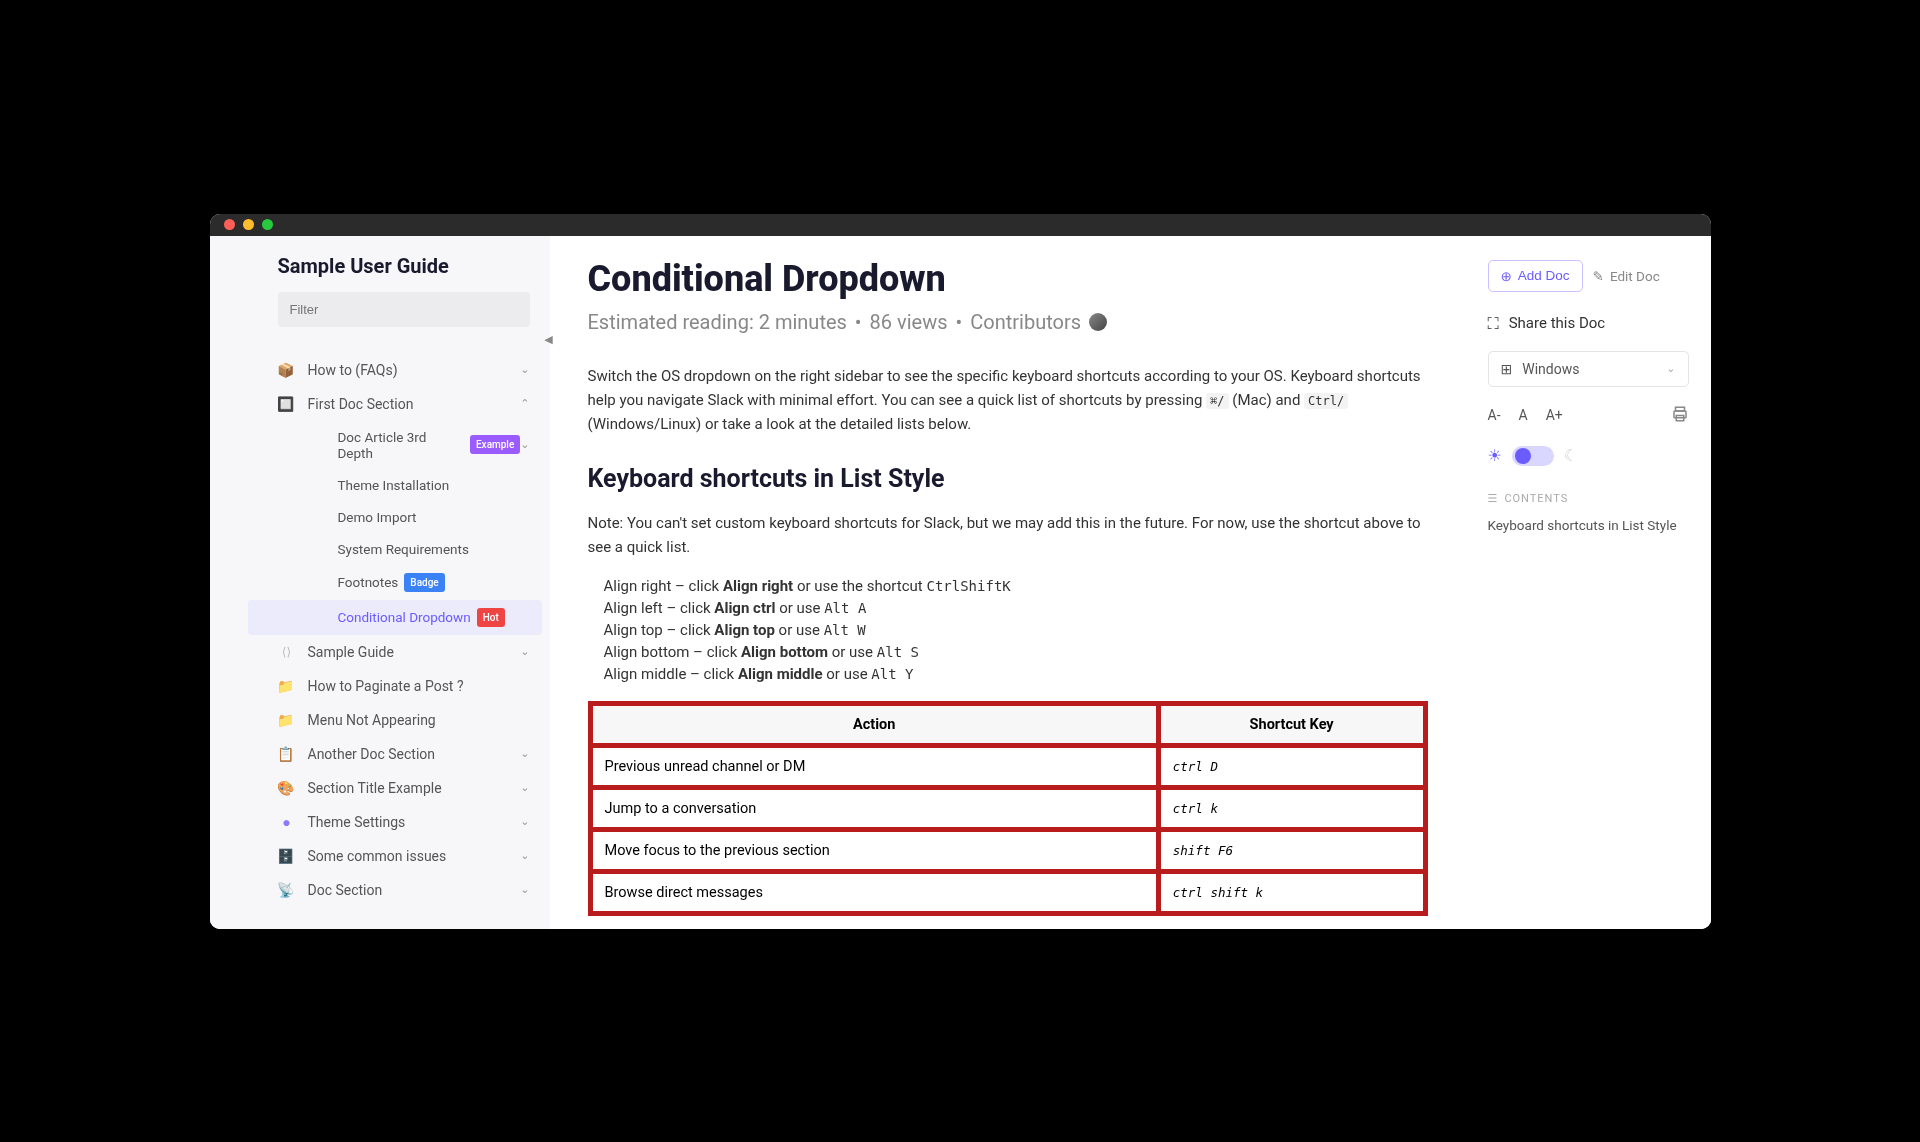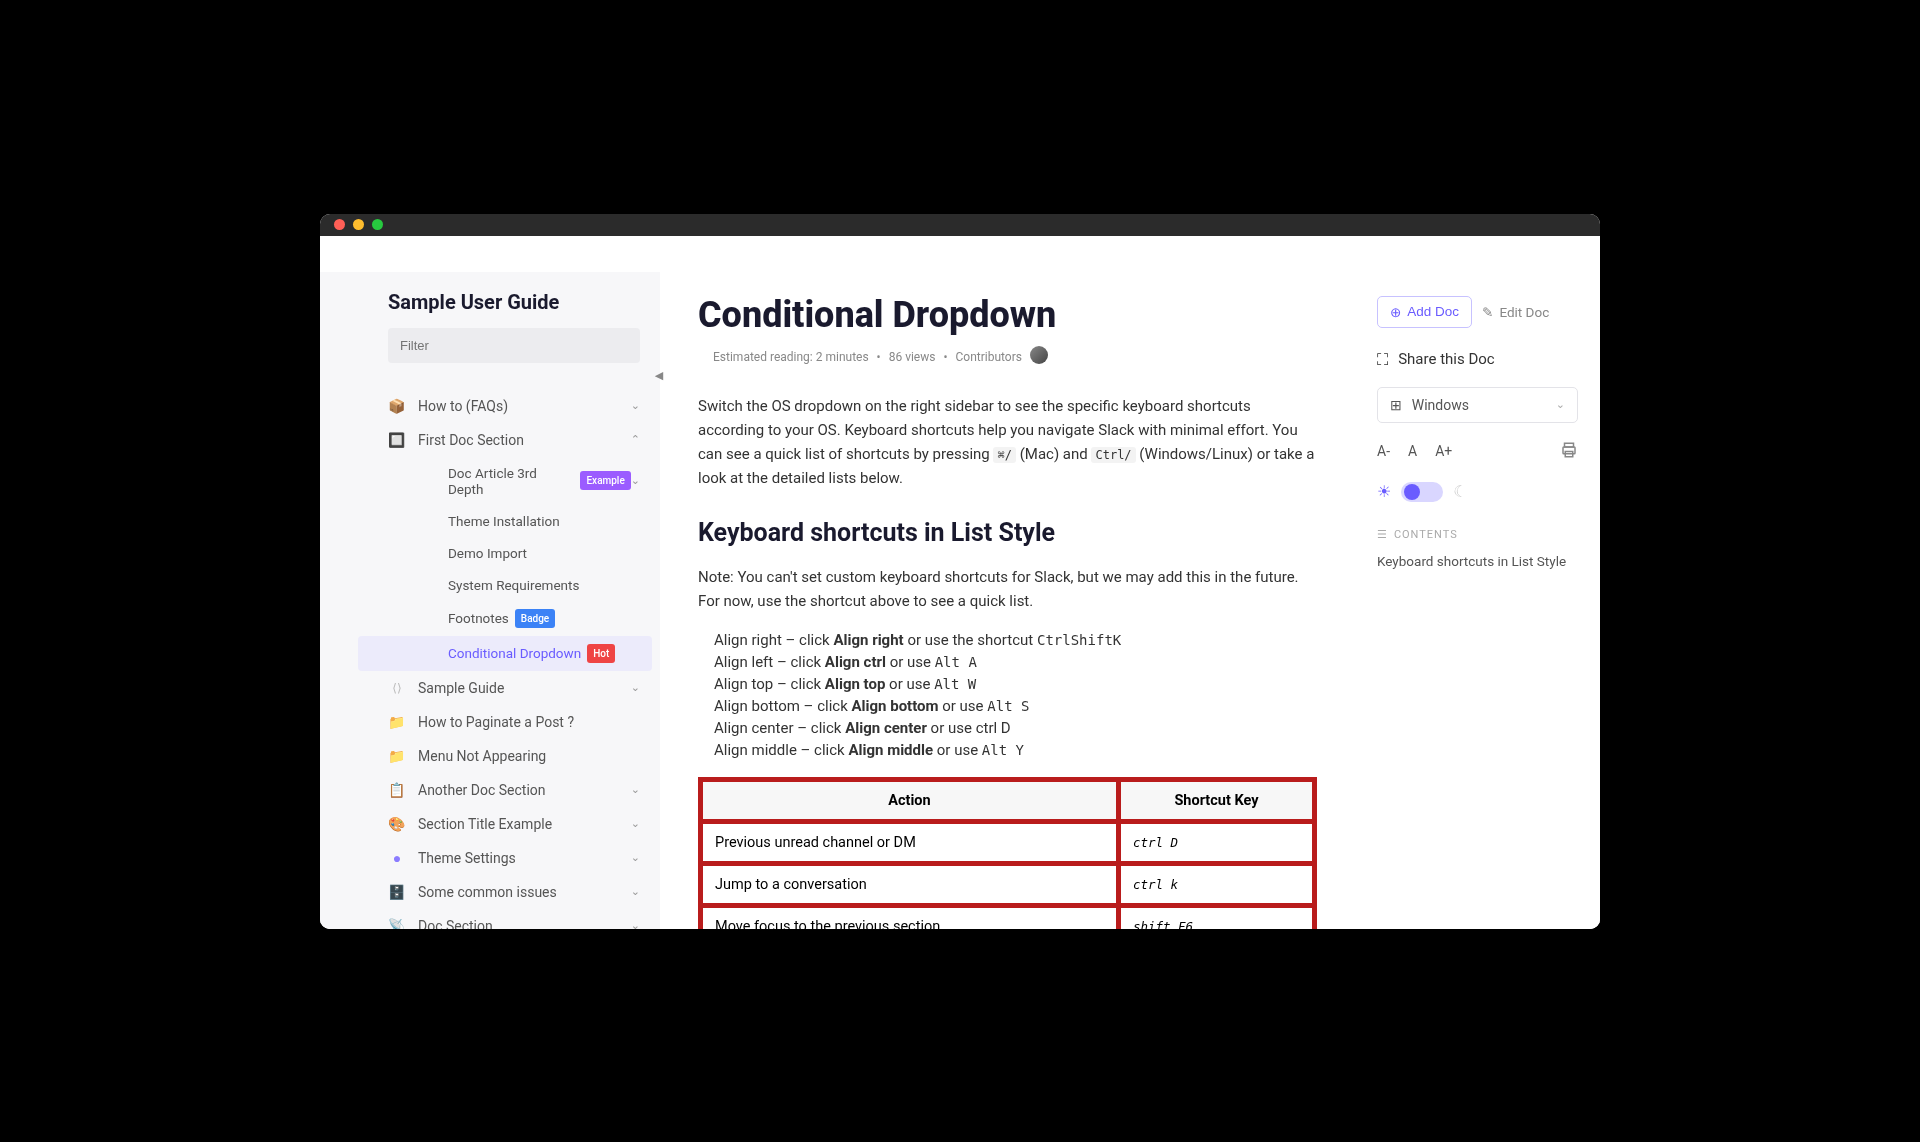--- a/index.html
+++ b/index.html
@@ -6,28 +6,27 @@
 body {
   background: #000;
   font-family: -apple-system, BlinkMacSystemFont, "Segoe UI", Roboto, sans-serif;
   display: flex;
   align-items: center;
   justify-content: center;
   min-height: 1142px;
   width: 1920px;
 }
 .window {
-  width: 1280px;
+  width: 1501px;
   height: 715px;
   background: #fff;
   border-radius: 10px;
   overflow: hidden;
   display: flex;
   flex-direction: column;
-  gap: 36px;
 }
 .titlebar {
   background: #2b2b2b;
   height: 22px;
   display: flex;
   align-items: center;
   padding-left: 14px;
   gap: 8px;
 }
 .dot { width: 11px; height: 11px; border-radius: 50%; }
@@ -134,26 +133,25 @@
   padding: 22px 38px;
   overflow-y: auto;
 }
 .page-title {
   font-size: 36px;
   font-weight: 800;
   color: #1a1a2e;
   margin-bottom: 10px;
 }
 .meta {
-  font-size: 12px;
+  font-size: 20px;
   color: #888;
   display: flex;
-  align-items: flex-end;
+  align-items: center;
   gap: 8px;
-  margin-left: 15px;
 }
 .avatar {
   width: 18px;
   height: 18px;
   border-radius: 50%;
   background: linear-gradient(135deg, #888, #444);
   display: inline-block;
 }
 .intro {
   margin-top: 30px;
@@ -421,21 +419,20 @@
       </p>
 
       <h2 class="h2">Keyboard shortcuts in List Style</h2>
       <p class="note">Note: You can't set custom keyboard shortcuts for Slack, but we may add this in the future. For now, use the shortcut above to see a quick list.</p>
 
       <ul class="list" id="align-list" style="list-style:none;">
           <li>Align right – click <b>Align right</b> or use the shortcut <code>CtrlShiftK</code></li>
           <li>Align left – click <b>Align ctrl</b> or use <code>Alt A</code></li>
           <li>Align top – click <b>Align top</b> or use  <code>Alt W</code></li>
           <li>Align bottom – click <b>Align bottom</b> or use <code>Alt S</code></li>
-          <li>Align center – click <b>Align center</b> or use ctrl D</li>
           <li>Align middle – click <b>Align middle</b> or use <code>Alt Y</code></li>
         </ul>
 
       <table class="table">
         <thead>
           <tr>
             <th>Action</th>
             <th>Shortcut Key</th>
           </tr>
         </thead>

